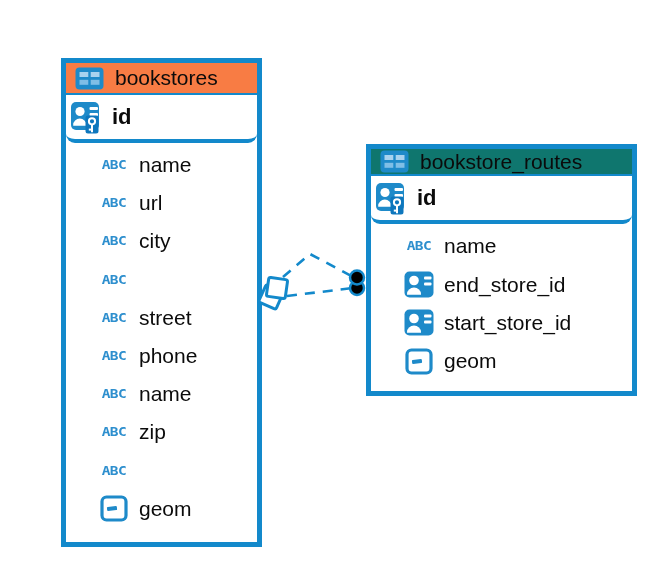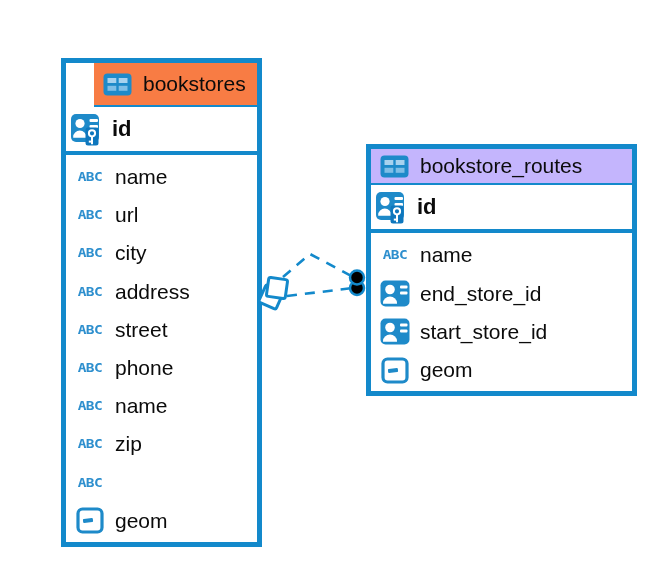--- a/index.html
+++ b/index.html
@@ -16,29 +16,29 @@
   .table{
     position:absolute;background:#fff;border:5px solid var(--blue);
     box-sizing:border-box;
   }
   #t-bookstores{left:61px;top:58px;width:201px;height:489px;}
   #t-routes{left:366px;top:144px;width:271px;height:252px;}
   .tbl-header{
     display:flex;align-items:center;gap:9px;padding-left:6px;
     border-bottom:2px solid var(--blue);box-sizing:border-box;
   }
-  #t-bookstores .tbl-header{height:44px;background:#F87C44;margin-left:28px;}
-  #t-routes .tbl-header{height:36px;background:#c4b5fd;}
+  #t-bookstores .tbl-header{height:32px;background:#F87C44;}
+  #t-routes .tbl-header{height:27px;background:#0f766e;}
   .tbl-title{font-size:21px;color:var(--text);white-space:nowrap;}
   .id-row{
     display:flex;align-items:center;gap:8px;padding-left:4px;height:44px;
     border-bottom:4px solid var(--blue);box-sizing:content-box;
-    font-weight:bold;font-size:22px;
-  }
-  .fields{padding-top:3px;}
+    font-weight:bold;font-size:22px;border-radius:9px;
+  }
+  .fields{padding-top:3px;padding-left:24px;}
   .frow{
     display:flex;align-items:center;gap:8px;padding-left:7px;
     height:38.2px;font-size:21px;
   }
   #t-routes .frow{height:38.4px;}
   .icon-cell{
     width:34px;flex:0 0 34px;display:flex;justify-content:center;align-items:center;
   }
   .abc{
     font-family:"DejaVu Sans Mono", monospace;font-weight:bold;font-size:14.5px;
@@ -98,21 +98,20 @@
     <div class="frow">
       <span class="icon-cell">
           <span class="abc">ABC</span>
         </span>
       <span class="label">city</span>
     </div>
     <div class="frow">
       <span class="icon-cell">
           <span class="abc">ABC</span>
         </span>
-      <span class="label">address</span>
     </div>
     <div class="frow">
       <span class="icon-cell">
           <span class="abc">ABC</span>
         </span>
       <span class="label">street</span>
     </div>
     <div class="frow">
       <span class="icon-cell">
           <span class="abc">ABC</span>

